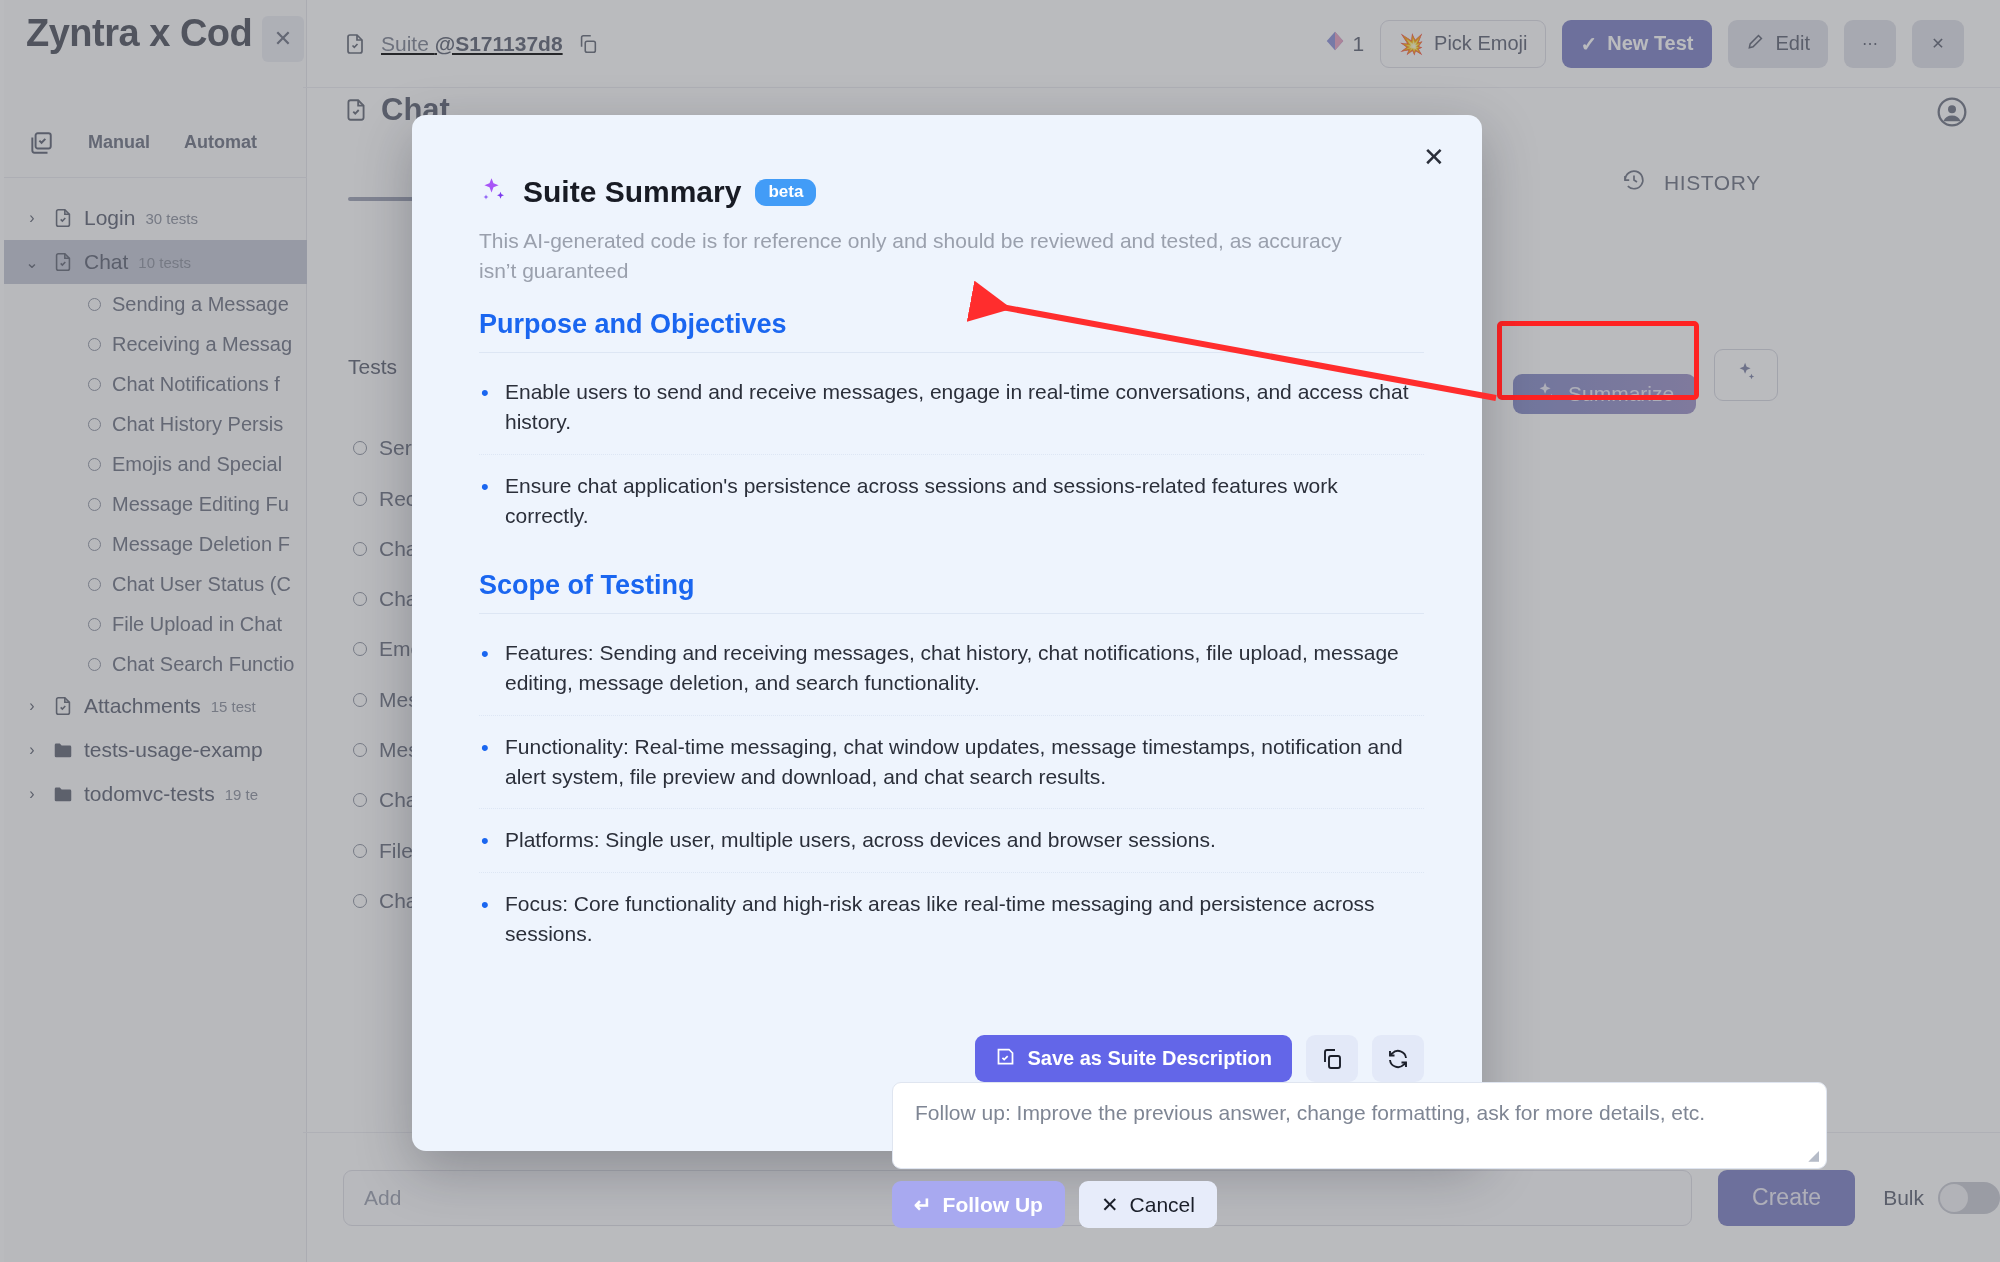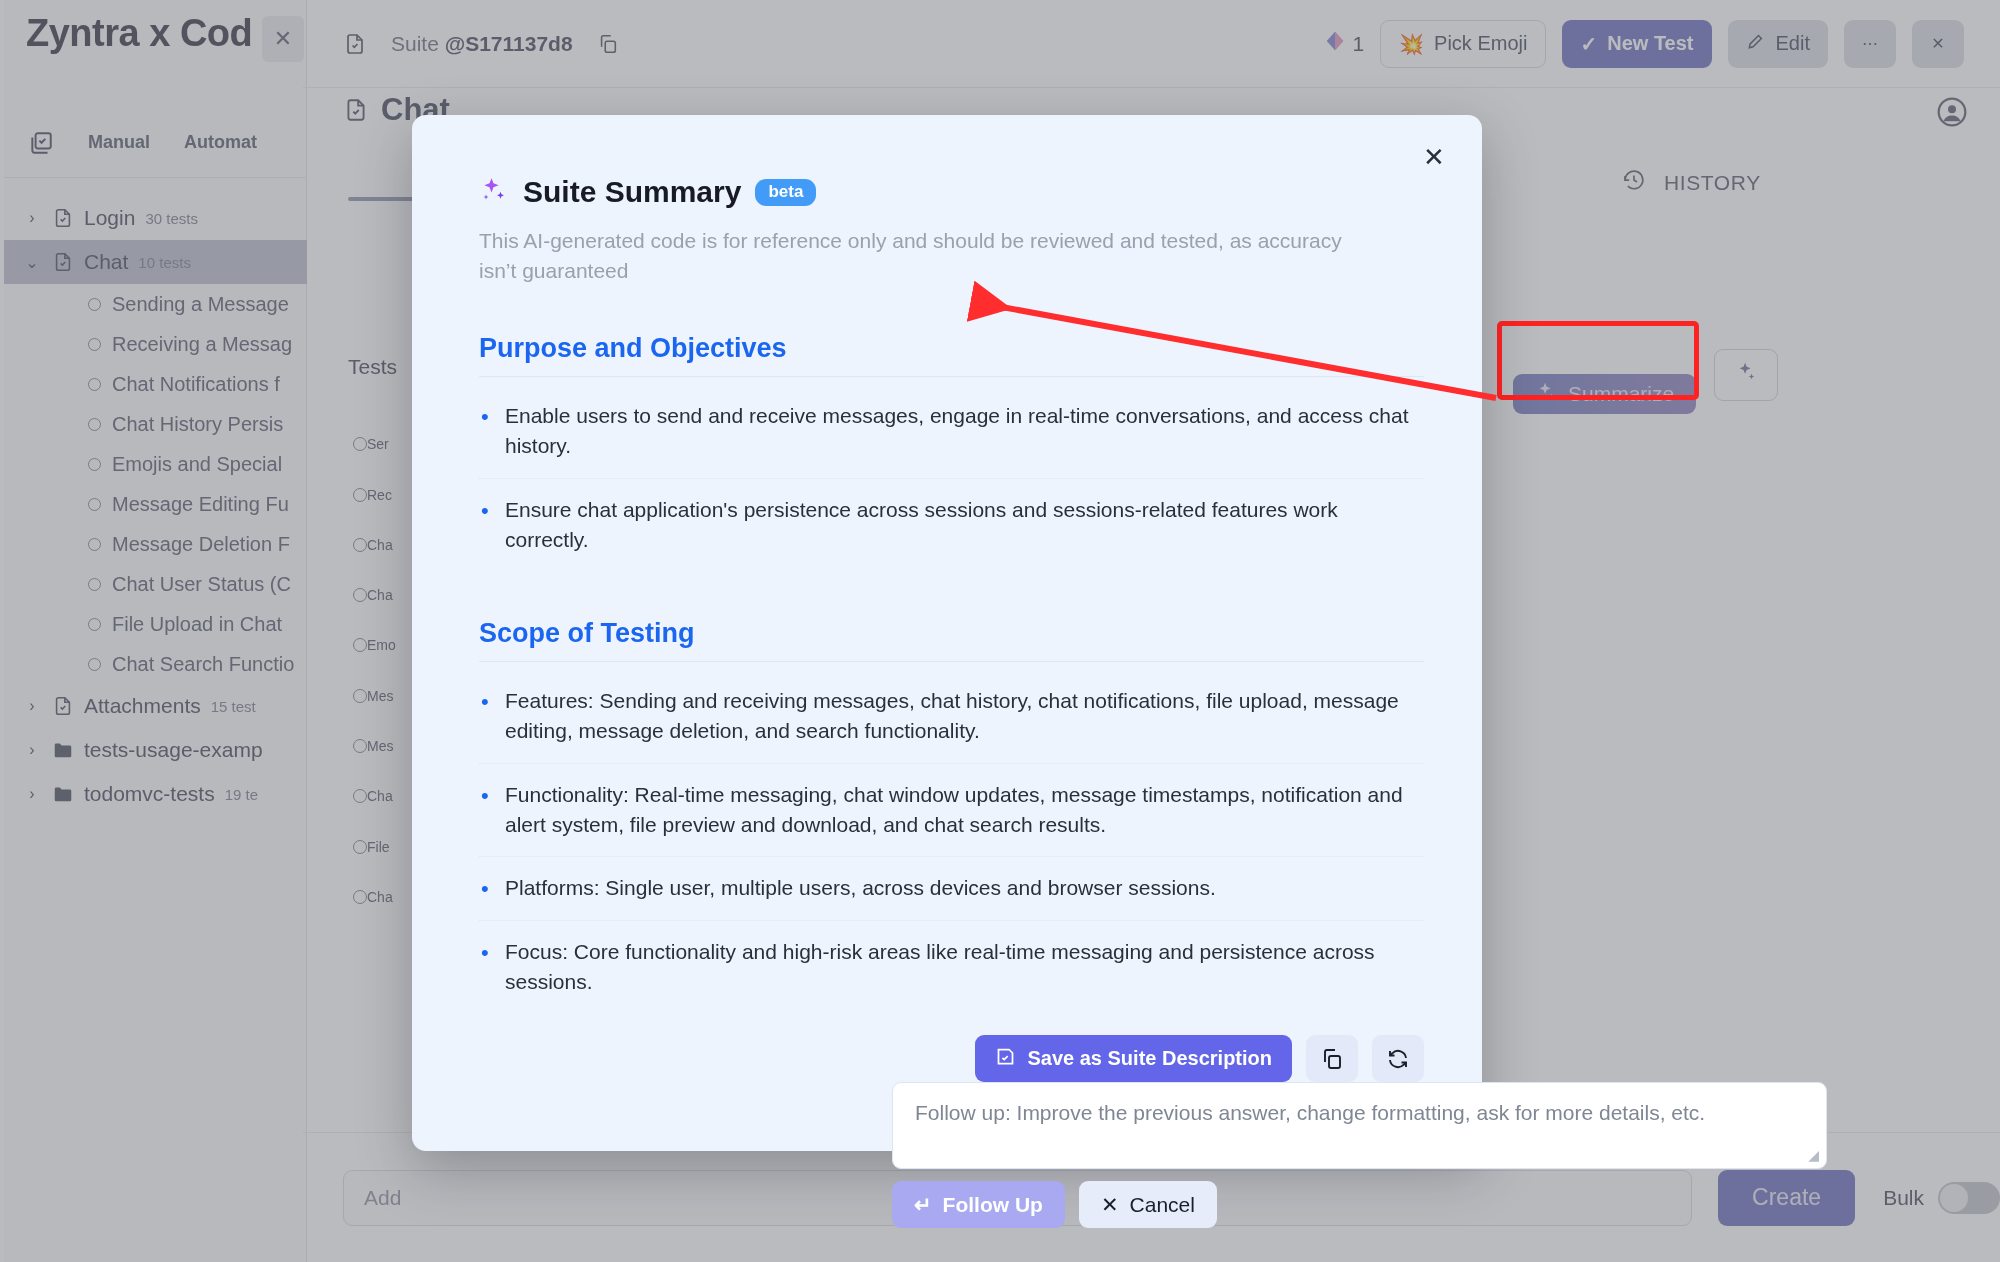--- a/index.html
+++ b/index.html
@@ -61,21 +61,21 @@
     flex: none;
   }
   .tree-child .tree-label { font-size: 20px; color: #6b7080; }
   .ic { flex: none; display: inline-flex; align-items: center; color: #5f6472; }
 
   
   .topbar {
     position: absolute; left: 303px; top: 0; right: 0; height: 88px;
     display: flex; align-items: center; border-bottom: 1px solid #ececf1;
   }
-  .suite-chip { display: flex; align-items: center; gap: 24px; margin-left: 40px; }
+  .suite-chip { display: flex; align-items: center; gap: 14px; margin-left: 40px; text-decoration: underline; }
   .suite-text { font-size: 21px; color: #7b8090; }
   .suite-text b { color: #5b6070; font-weight: 700; }
   .top-right {
     margin-left: auto; display: flex; align-items: center; gap: 16px;
     margin-right: 36px;
   }
   .diamond-count { display: flex; align-items: center; gap: 6px; font-size: 21px; color: #5b6070; }
   .btn {
     display: inline-flex; align-items: center; gap: 10px;
     border-radius: 9px; font-size: 20px; white-space: nowrap;
@@ -123,22 +123,22 @@
 
   .tests-label {
     position: absolute; left: 348px; top: 355px;
     font-size: 21px; font-weight: 400; color: #5b6070;
   }
   .tab-underline {
     position: absolute; left: 348px; top: 197px; width: 130px; height: 4px;
     background: #9ca1b4; border-radius: 2px;
   }
   .bg-test-row {
-    position: absolute; display: flex; align-items: center; gap: 0;
-    font-size: 14px; color: #6b7080; white-space: nowrap;
+    position: absolute; display: flex; align-items: center; gap: 12px;
+    font-size: 21px; color: #6b7080; white-space: nowrap;
   }
   .bg-test-row .dot {
     width: 14px; height: 14px; border: 1.7px solid #8d92a0; border-radius: 50%;
   }
 
   .bottombar {
     position: absolute; left: 303px; right: 0; bottom: 0; height: 130px;
     border-top: 1px solid #ececf1; display: flex; align-items: center;
   }
   .add-input {
@@ -184,21 +184,21 @@
   .m-title { font-size: 30px; font-weight: 700; color: #181b24; }
   .beta {
     background: #429cf7; color: #ffffff; font-size: 17px; font-weight: 700;
     border-radius: 11px; padding: 3px 13px 4px;
   }
   .m-sub {
     margin-top: 17px; font-size: 21px; color: #9aa0ad; line-height: 1.45;
     max-width: 880px;
   }
   .sec-title {
-    margin-top: 46px; font-size: 27px; font-weight: 700; color: #1a66f0;
+    margin-top: 22px; font-size: 27px; font-weight: 700; color: #1a66f0;
     padding-bottom: 12px; border-bottom: 1px solid #dde6f4;
   }
   ul.bullets { list-style: none; margin-top: 8px; }
   ul.bullets > li {
     position: relative; padding: 16px 0 16px 26px;
     font-size: 21px; line-height: 1.45; color: #2b2f3a;
     border-bottom: 1px dotted #dde6f4;
   }
   ul.bullets > li:last-child { border-bottom: none; }
   ul.bullets > li::before {

